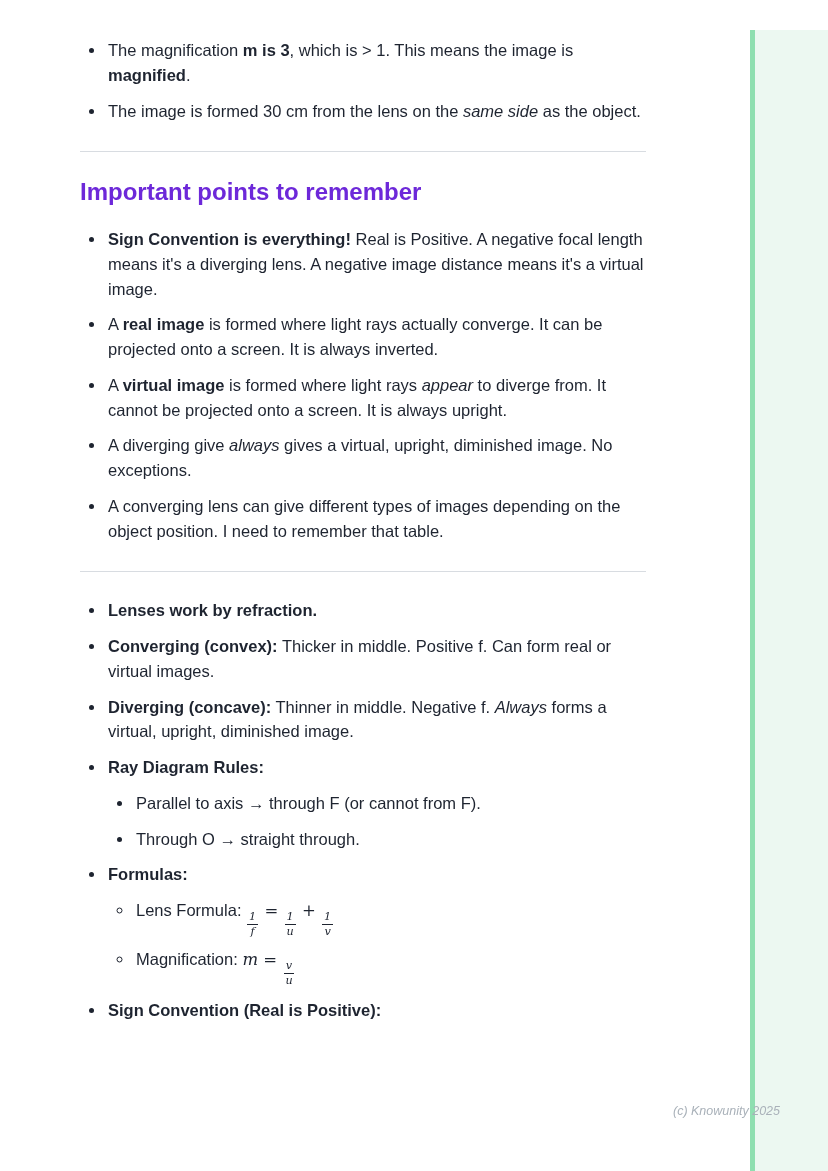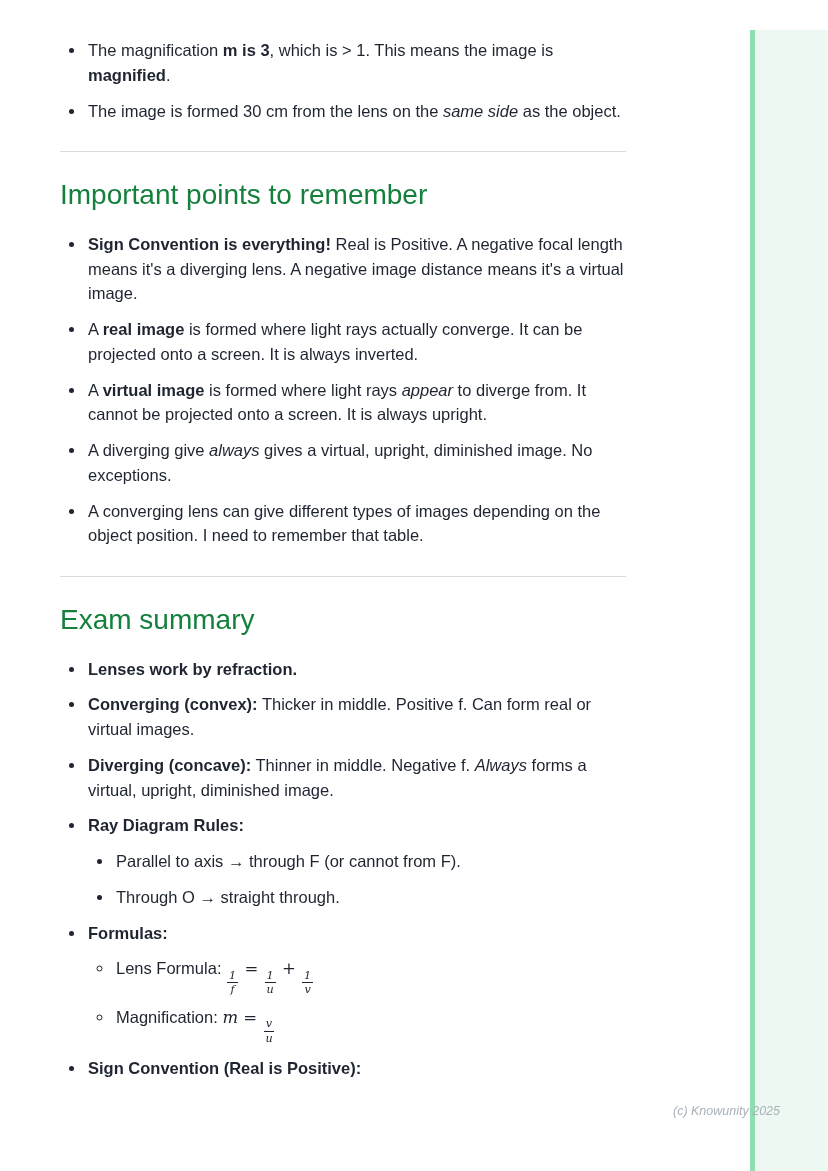--- a/index.html
+++ b/index.html
@@ -17,40 +17,40 @@
     position: absolute;
     top: 30px;
     right: 0;
     bottom: 0;
     width: 78px;
     background: #ecf8f1;
     border-left: 5px solid #8edfb0;
   }
   .content {
     position: absolute;
-    left: 60px;
+    left: 80px;
     top: 38px;
     width: 566px;
   }
   ul { list-style: disc; padding-left: 26px; }
   li { margin-bottom: 11px; padding-left: 2px; }
   li:last-child { margin-bottom: 0; }
   ul ul { margin-top: 11px; }
   ul.circle-list { list-style: circle; }
   ul.circle-list > li { margin-bottom: 9px; }
   .final-answer { text-align: justify; margin-top: 18px; }
   hr.divider {
     border: none;
     border-top: 1px solid #d8dce1;
     margin: 28px 0 26px 0;
   }
   h2.section-heading {
-    color: #15803d;
-    font-size: 28px;
-    font-weight: 400;
+    color: #6d28d9;
+    font-size: 24px;
+    font-weight: 700;
     margin: 0 0 20px 0;
     line-height: 1.2;
   }
   .bold { font-weight: 700; }
   .italic { font-style: italic; }
   .math { font-family: "DejaVu Serif", serif; }
   .frac {
     display: inline-flex;
     flex-direction: column;
     align-items: center;
@@ -94,21 +94,20 @@
       <li><span>A </span><span class="bold">real image</span><span> is formed where light rays actually converge. It can be projected onto a screen. It is always inverted.</span></li>
       <li><span>A </span><span class="bold">virtual image</span><span> is formed where light rays </span><span class="italic">appear</span><span> to diverge from. It cannot be projected onto a screen. It is always upright.</span></li>
       <li><span>A diverging give </span><span class="italic">always</span><span> gives a virtual, upright, diminished image. No exceptions.</span></li>
       <li><span>A converging lens can give different types of images depending on the object position. I need to remember that table.</span></li>
     </ul>
   </section>
 
   <hr class="divider">
 
   <section>
-    <h2 class="section-heading">Exam summary</h2>
     <ul>
       <li><span class="bold">Lenses work by refraction.</span></li>
       <li><span class="bold">Converging (convex):</span><span> Thicker in middle. Positive f. Can form real or virtual images.</span></li>
       <li><span class="bold">Diverging (concave):</span><span> Thinner in middle. Negative f. </span><span class="italic">Always</span><span> forms a virtual, upright, diminished image.</span></li>
       <li>
         <span><span class="bold">Ray Diagram Rules:</span></span>
         <ul>
           <li><span>Parallel to axis → through F (or cannot from F).</span></li>
           <li><span>Through O → straight through.</span></li>
         </ul>

